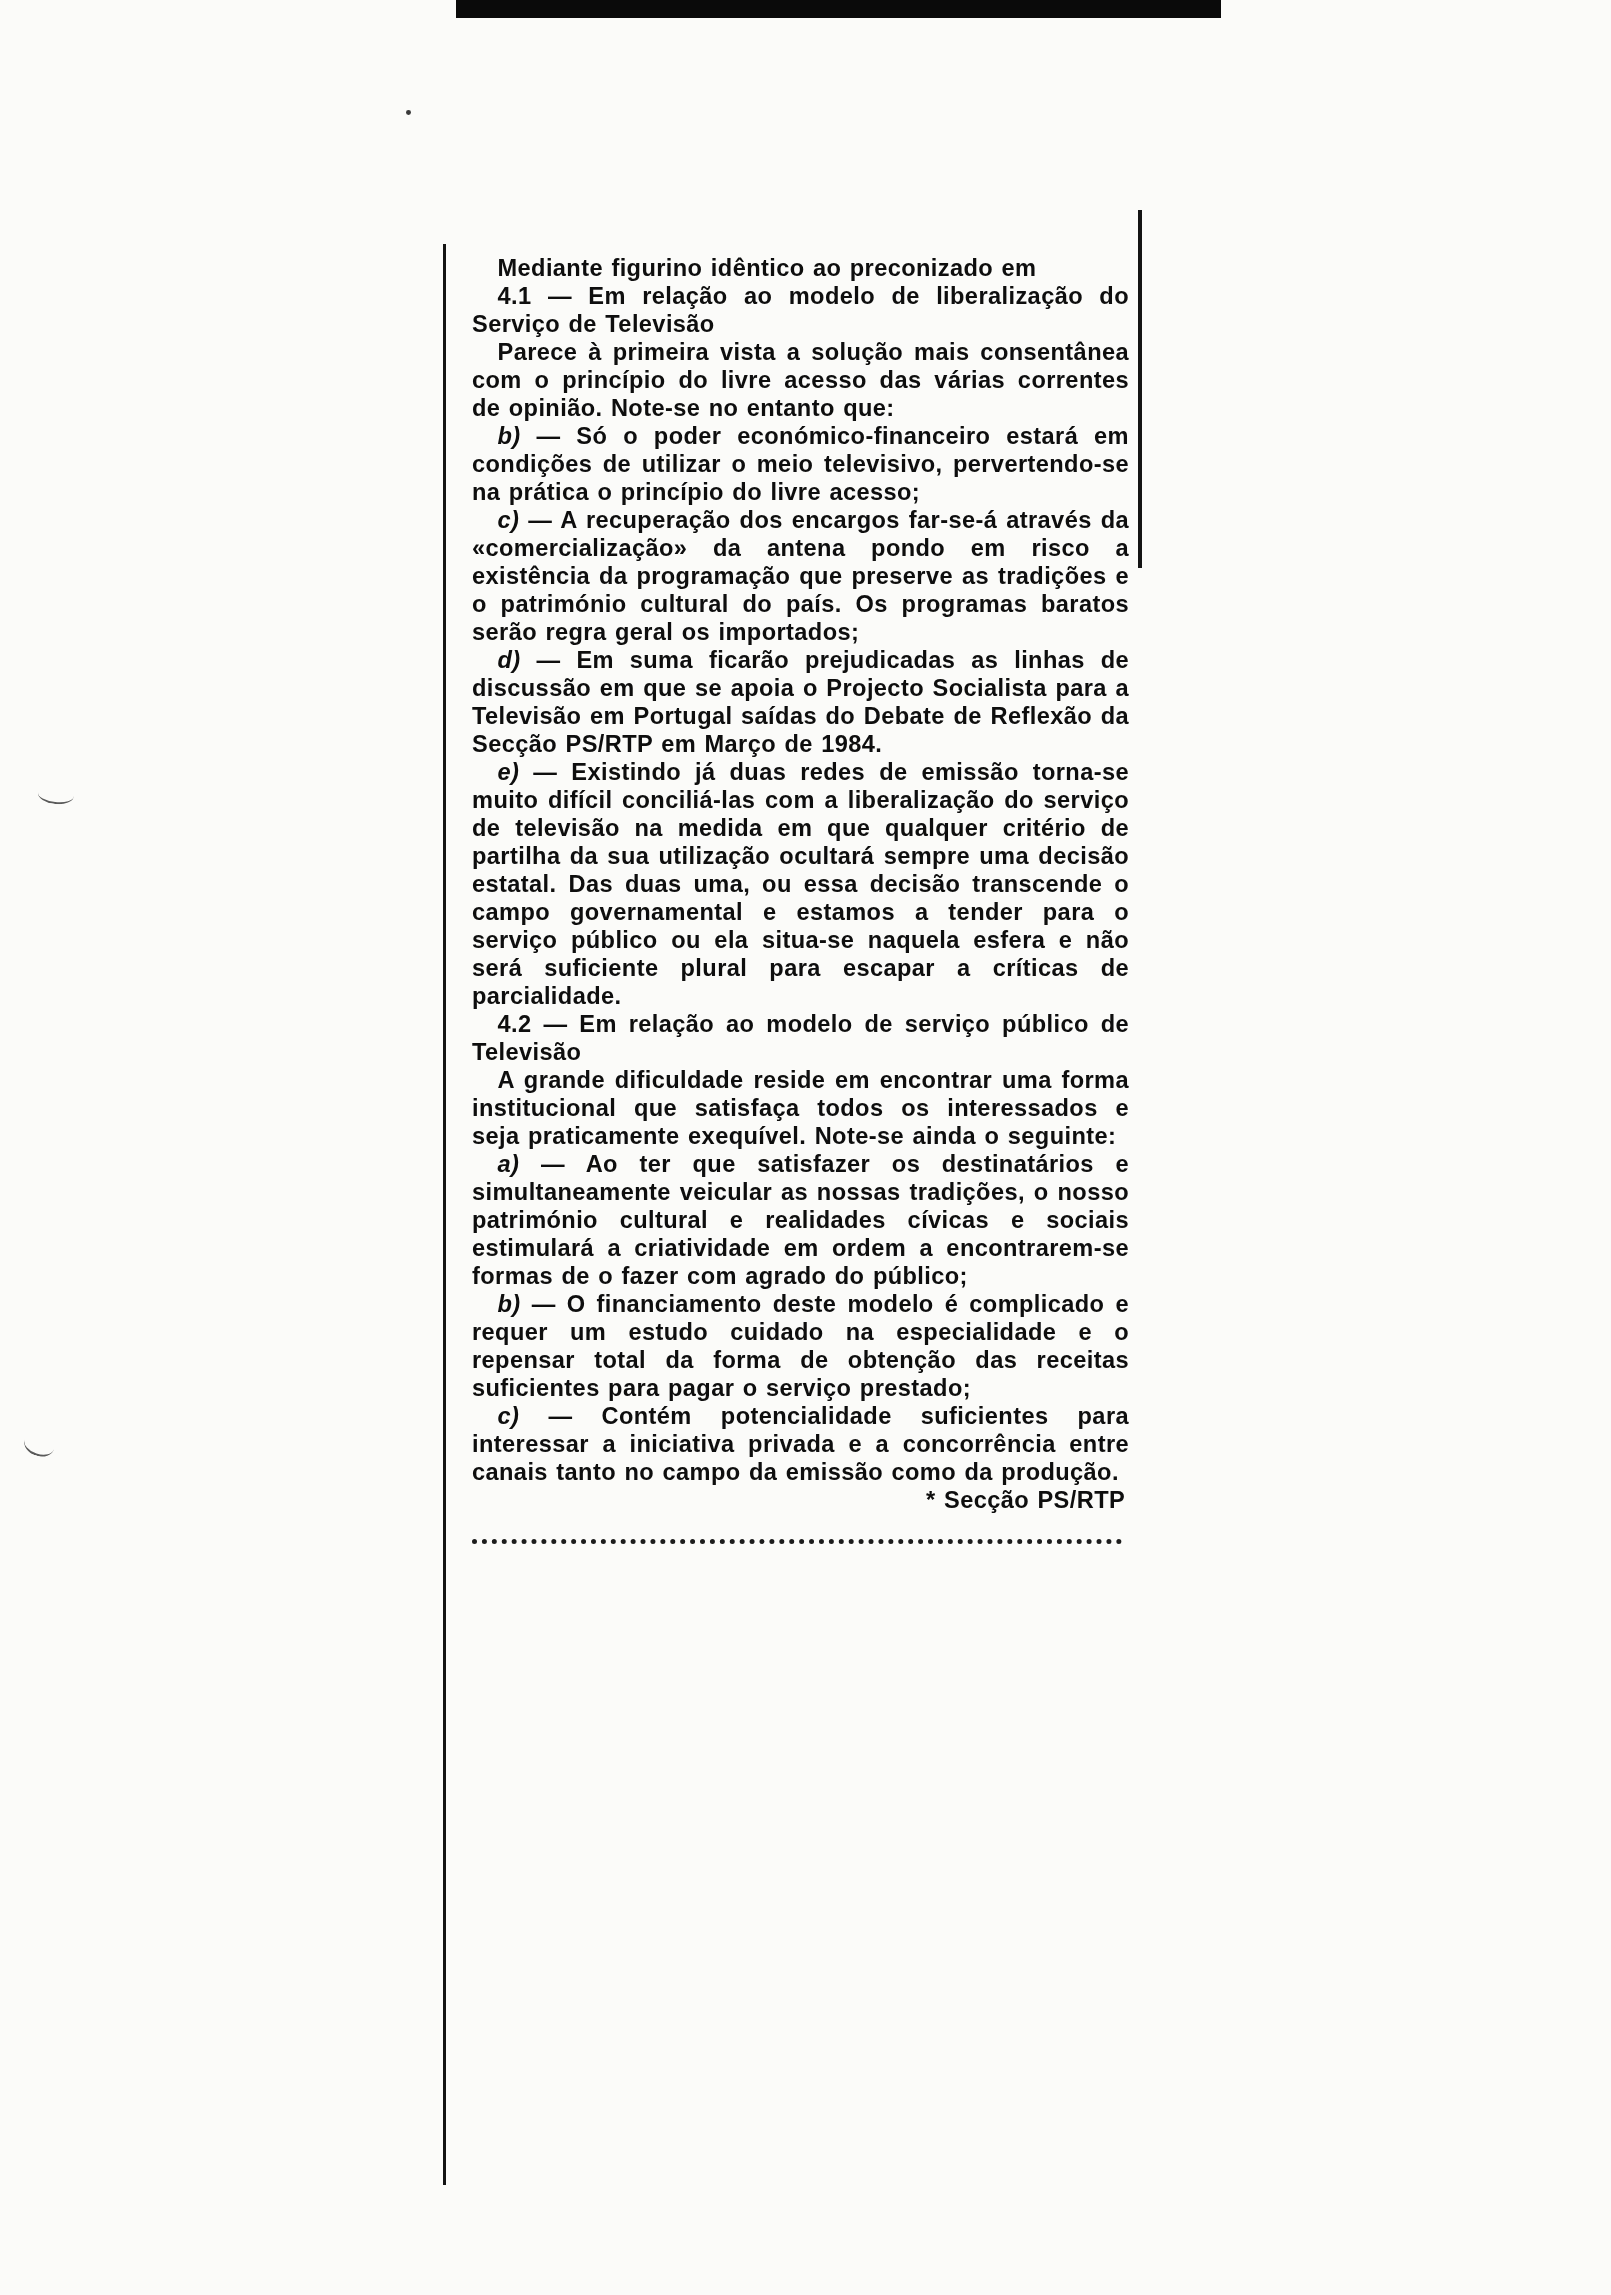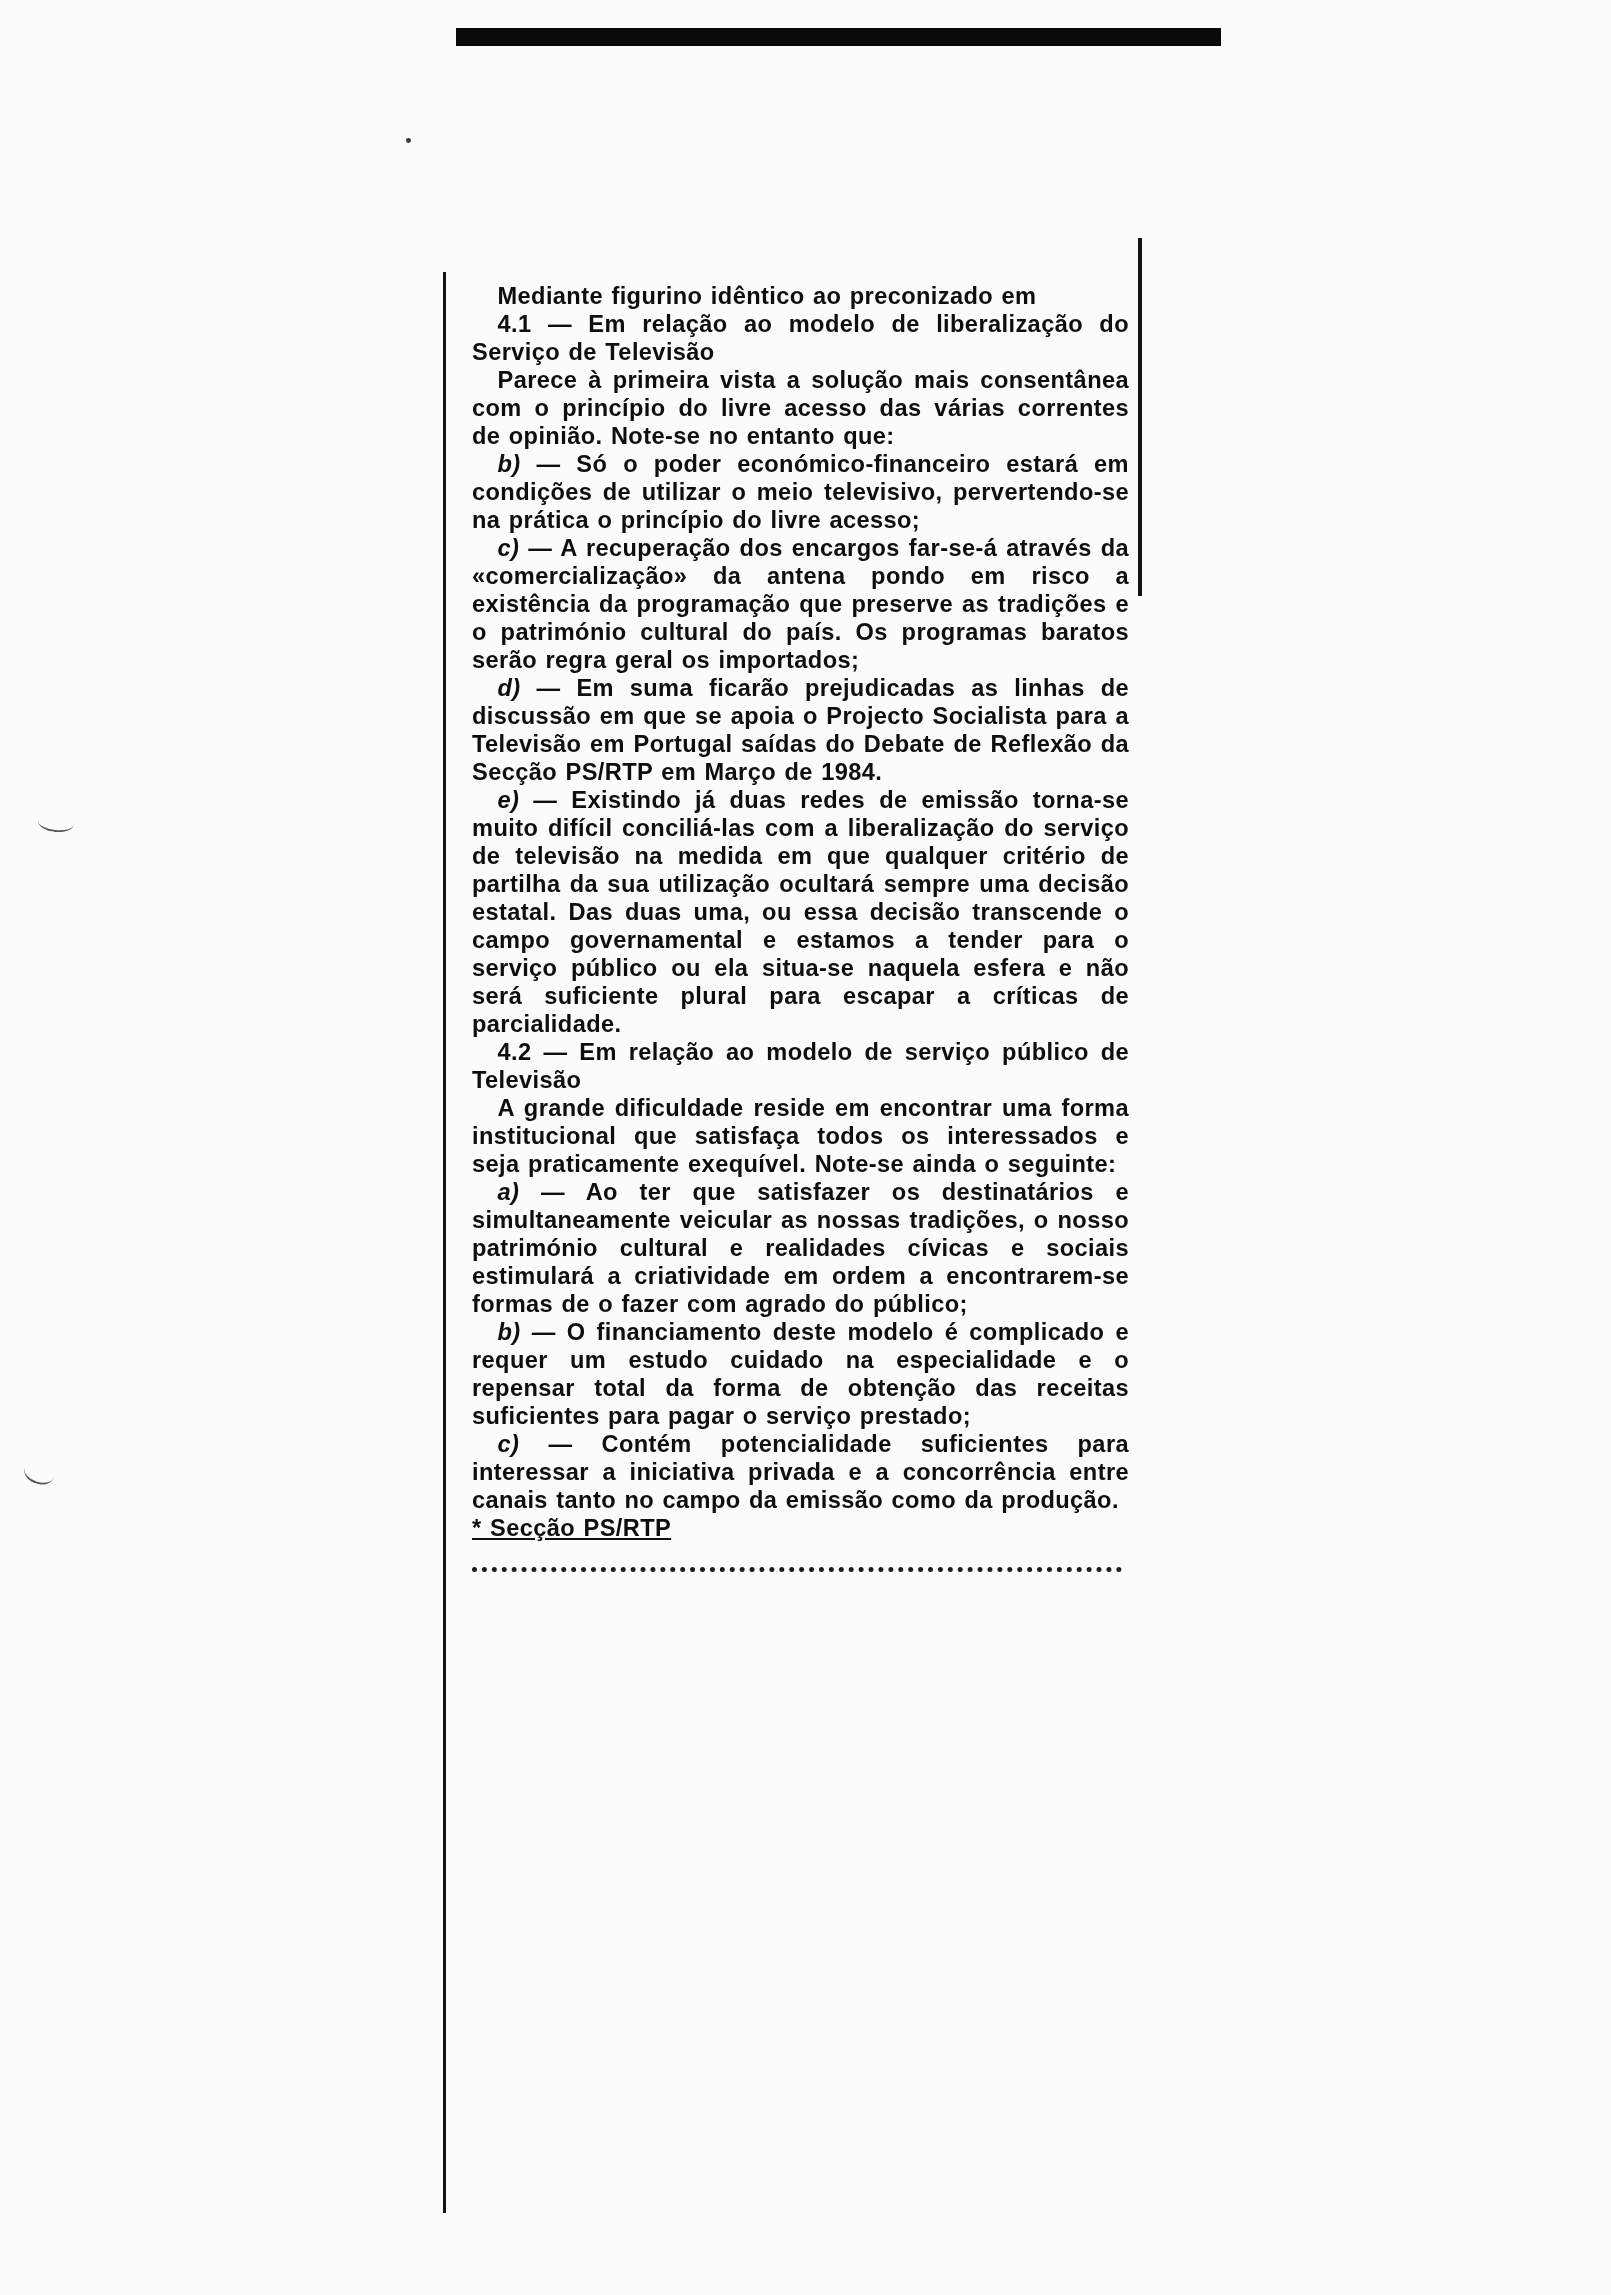--- a/index.html
+++ b/index.html
@@ -5,21 +5,21 @@
   html, body { margin: 0; padding: 0; }
   body {
     width: 1612px;
     height: 2295px;
     background: #fbfbf9;
     font-family: "Liberation Sans", "DejaVu Sans", sans-serif;
     position: relative;
     overflow: hidden;
     color: #0d0d0d;
   }
-  .page { position: absolute; inset: 0; margin-top: 28px; }
+  .page { position: absolute; inset: 0; }
 
   
   .topbar {
     position: absolute; left: 456px; top: 0;
     width: 765px; height: 18px; background: #0a0a0a;
   }
   .rule-left {
     position: absolute; left: 443px; top: 244px;
     width: 3.4px; height: 1941px; background: #141414;
   }
@@ -44,21 +44,21 @@
     font-size: 23.6px; line-height: 28px; font-weight: 700;
     text-align: justify; letter-spacing: 0.4px; word-spacing: 1.5px;
     color: #0e0e0e;
   }
   .column p { margin: 0; }
   .para { margin-top: 13.8px; text-indent: 25.5px; }
   .cont-l1 { display: block; text-indent: 25.5px; }
   .cont-l2 { display: block; }
   .heading { }
   .marker { font-style: italic; }
-  .signature { margin-top: 16.7px; padding-right: 3.9px; text-decoration: underline; }
+  .signature { margin-top: 16.7px; text-align: right; padding-right: 3.9px; }
   .dotted-line {
     margin-top: 24.6px; height: 0; width: 99%;
     border-bottom: 5.9px dotted #1c1c1c;
   }
 </style>
 </head>
 <body>
 
 <div class="page">
 

